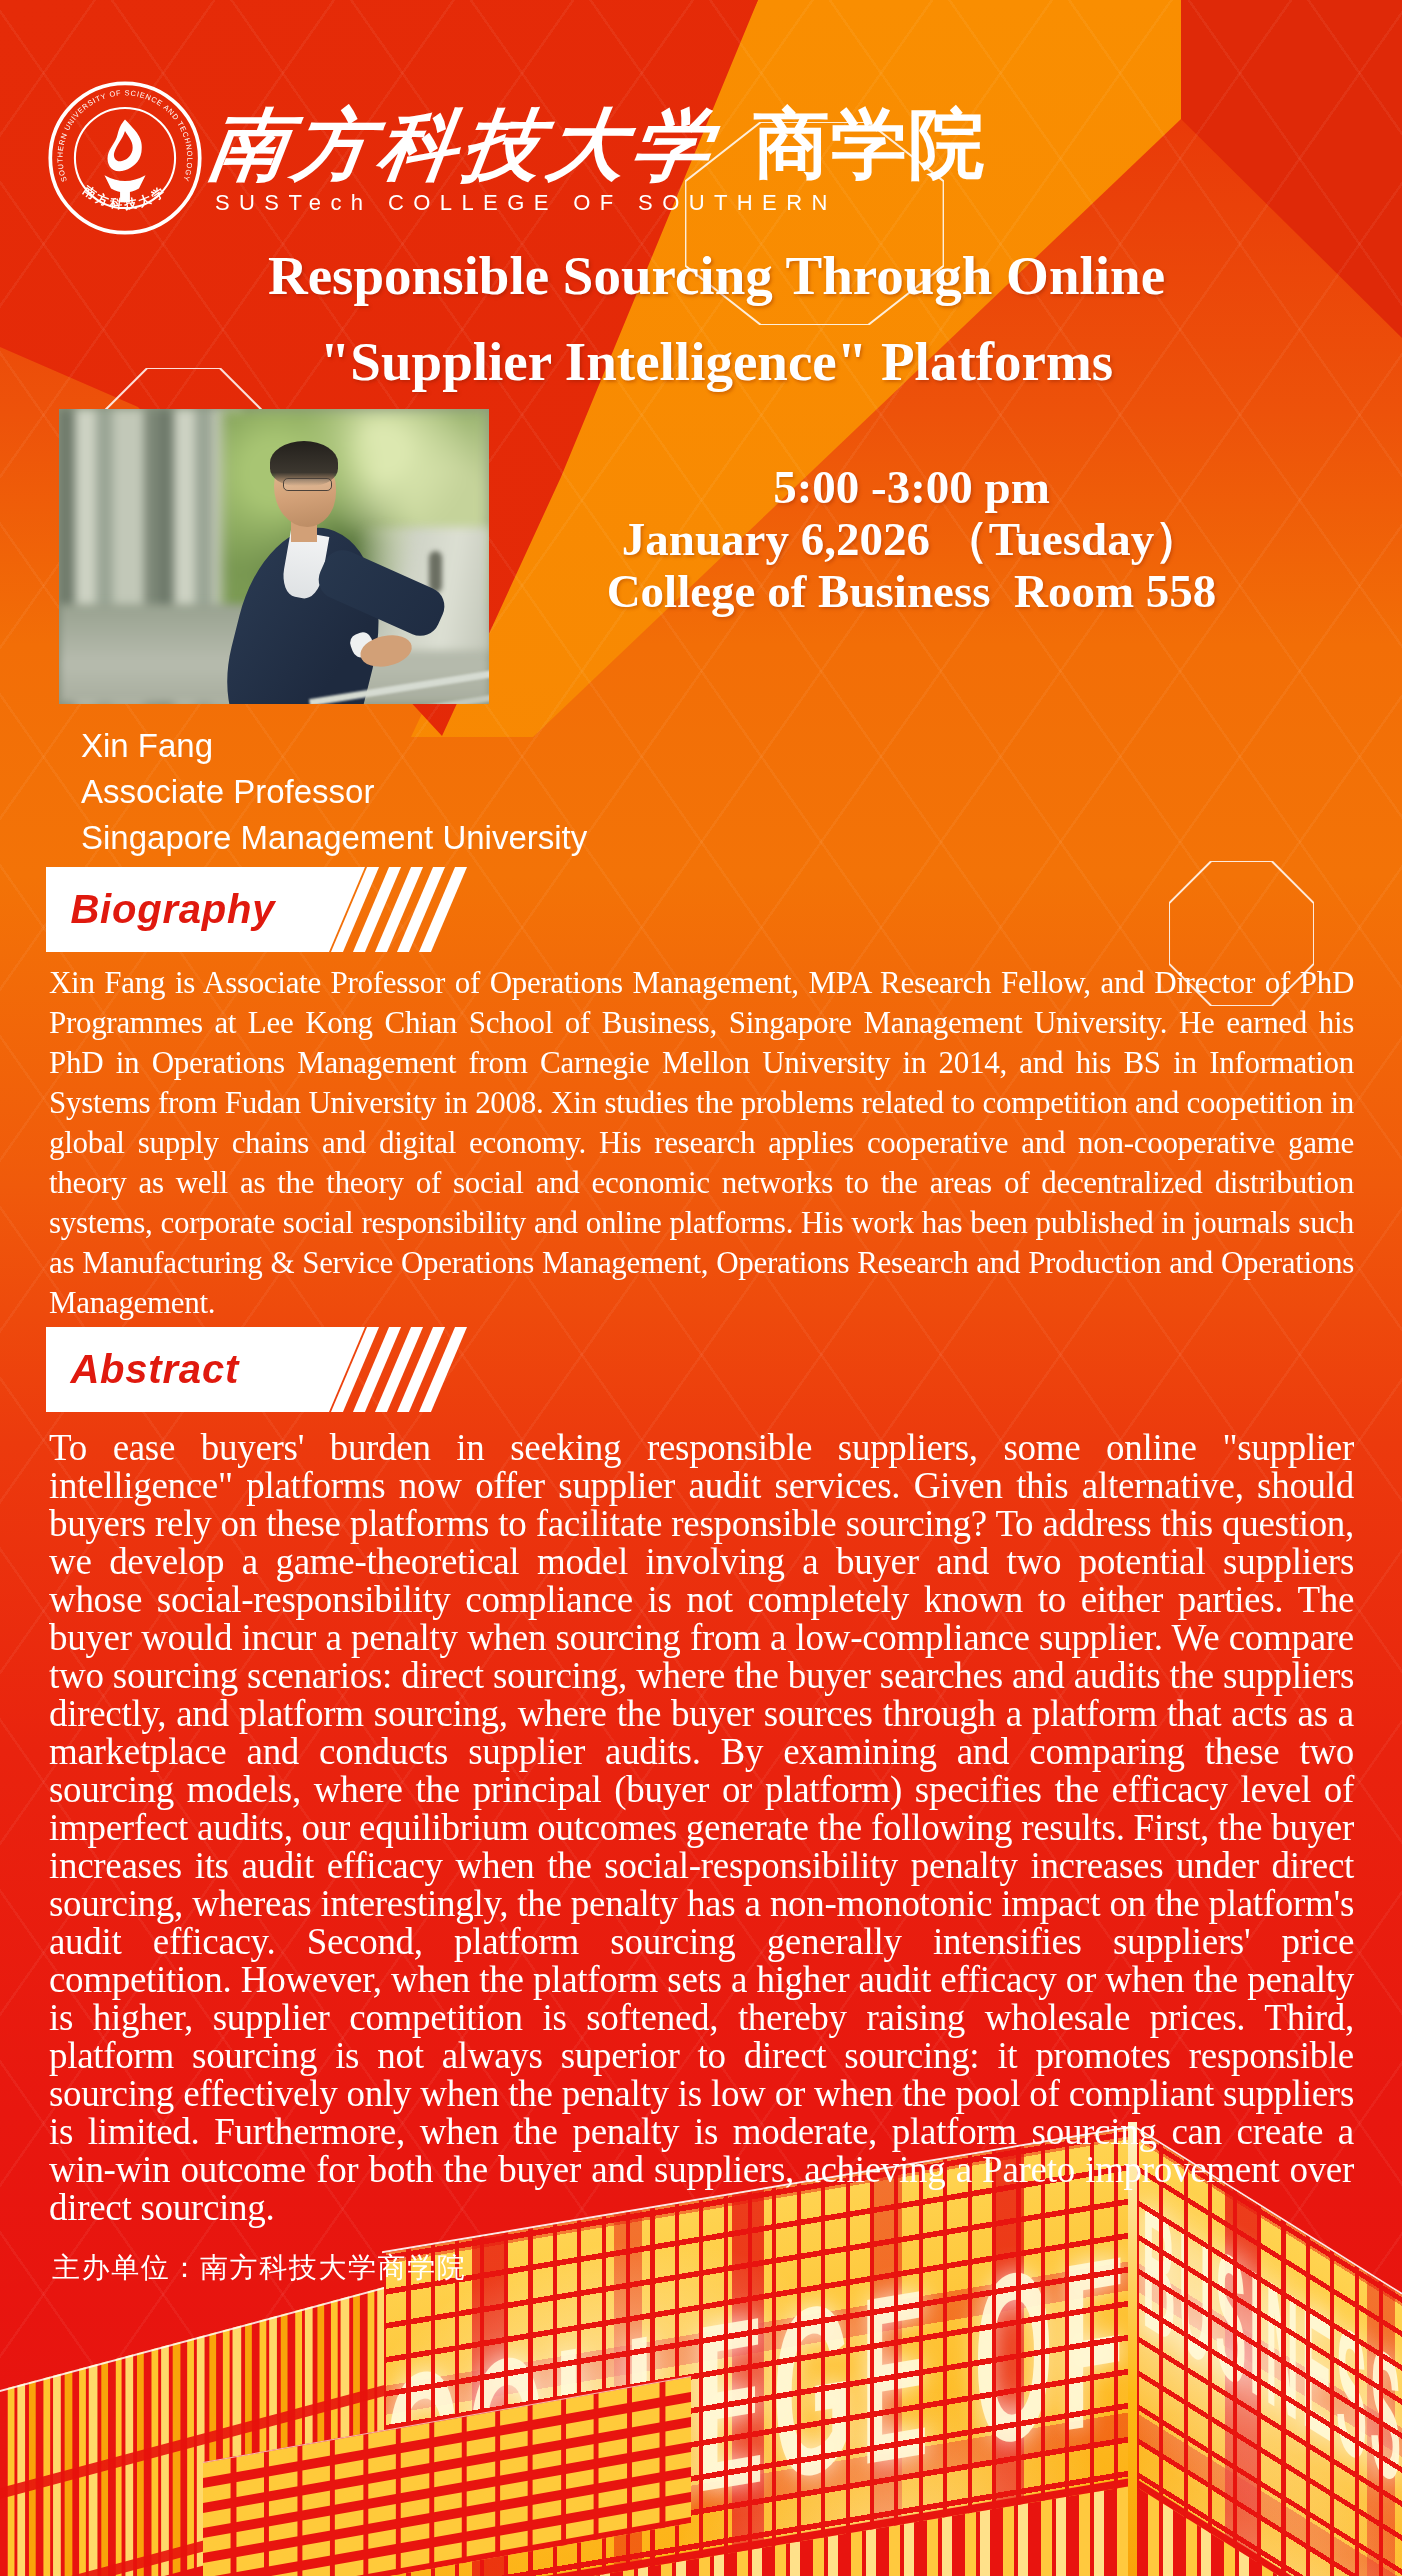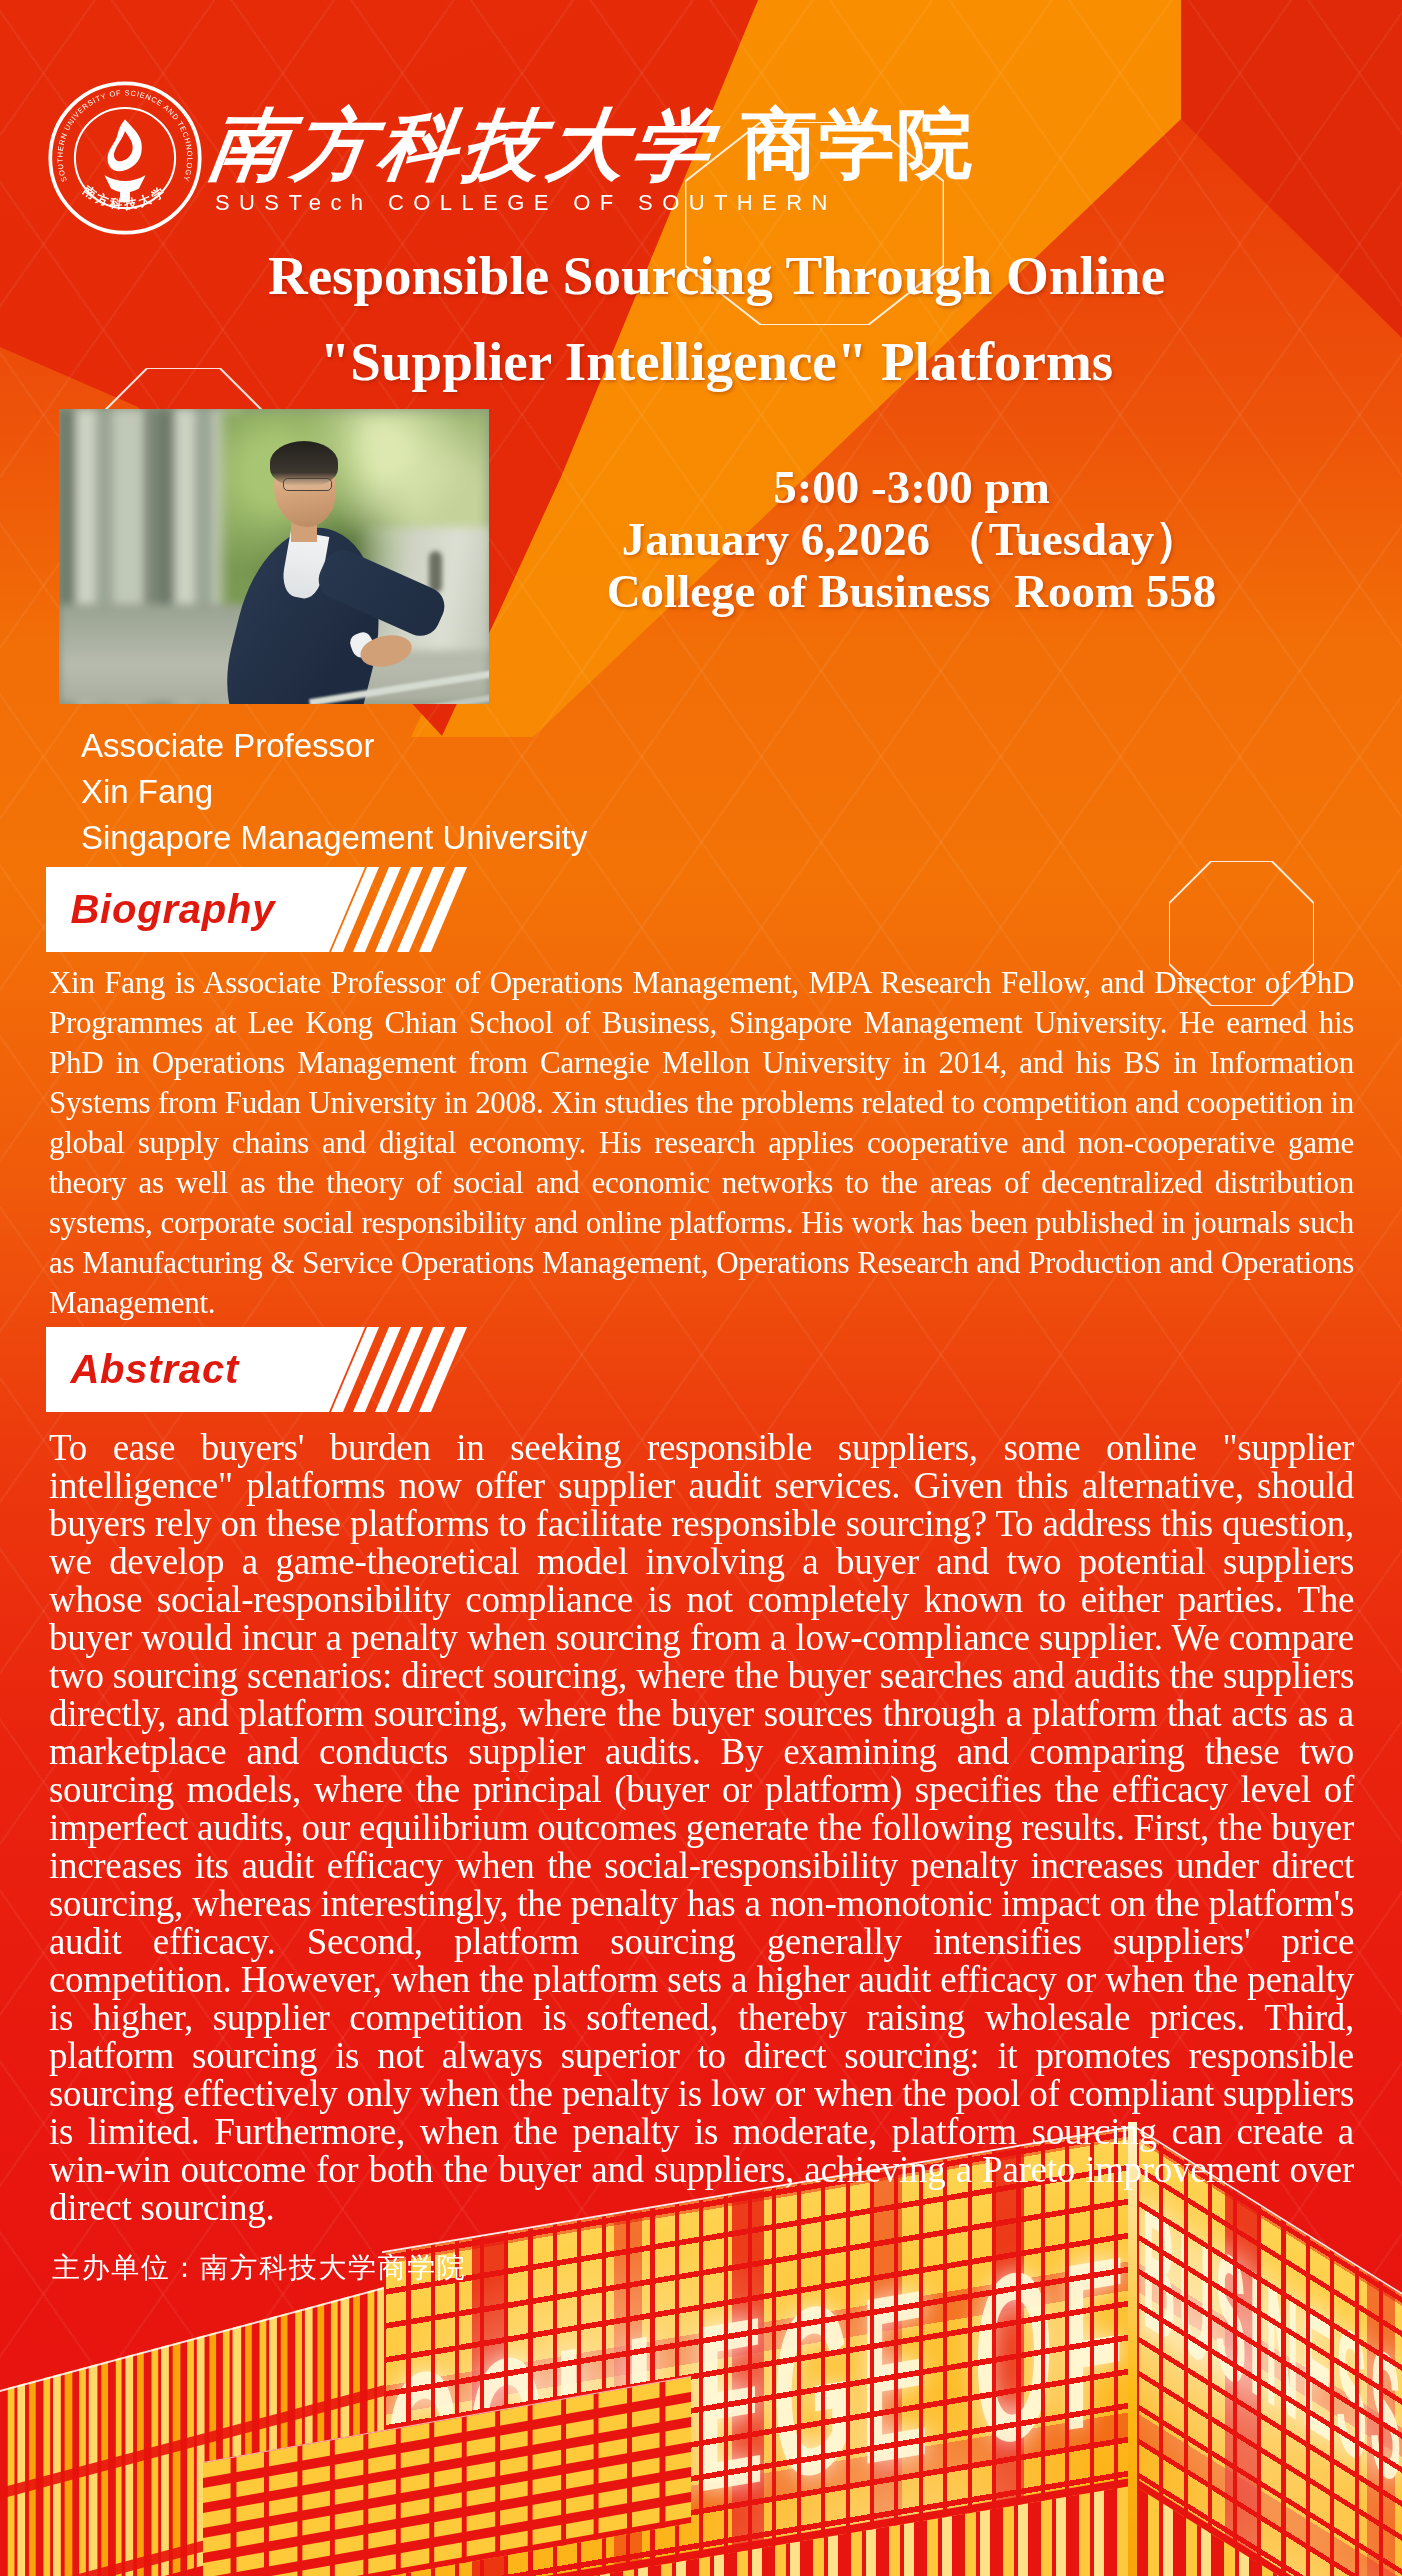--- a/index.html
+++ b/index.html
@@ -22,21 +22,21 @@
     repeating-linear-gradient(-55deg,rgba(255,255,255,.05) 0 2.4px,transparent 2.4px 98px);}
   .oct{position:absolute;pointer-events:none;}
   .oct polygon{fill:none;stroke:rgba(255,255,255,.85);stroke-width:2.5;}
 
   
   .seal{position:absolute;left:47px;top:80px;width:156px;height:156px;z-index:4;}
   .seal .ring{fill:none;stroke:#fff;}
   .seal text{fill:#fff;font-family:"Liberation Sans",sans-serif;}
   .brand-cn{position:absolute;left:210px;top:104px;z-index:4;color:#fff;display:flex;gap:24.4px;align-items:flex-end;}
   .brand-cn .calli{font-size:78px;font-weight:bold;font-style:italic;letter-spacing:6.5px;transform:skewX(-8deg);line-height:1;}
-  .brand-cn .unit{font-size:76px;font-weight:bold;letter-spacing:1.6px;line-height:1.05;}
+  .brand-cn .unit{font-size:76px;font-weight:bold;letter-spacing:1.6px;line-height:1.05;margin-left:12px;}
   .brand-en{position:absolute;left:215px;top:190px;z-index:4;color:#fff;font-size:22px;letter-spacing:9.4px;white-space:pre;}
 
   
   .title{position:absolute;left:0;right:0;top:233px;z-index:4;text-align:center;color:#fff;
     font-family:"Liberation Serif",serif;font-weight:bold;font-size:55px;line-height:86px;
     text-shadow:1.6px 2.4px 3.3px rgba(130,25,0,.35);padding-left:30px;}
 
   
   .event{position:absolute;left:521px;top:461px;width:781px;z-index:4;text-align:center;color:#fff;
     font-family:"Liberation Serif",serif;font-weight:bold;font-size:47px;line-height:52px;
@@ -213,22 +213,22 @@
     <div class="ph ph-glasses"></div>
   </div>
 
   <div class="event">
     <div>5:00 -3:00 pm</div>
     <div>January 6,2026 （Tuesday）</div>
     <div>College of Business  Room 558</div>
   </div>
 
   <div class="speaker">
+    <div>Xin Fang</div>
     <div>Associate Professor</div>
-    <div>Xin Fang</div>
     <div>Singapore Management University</div>
   </div>
 
   <div class="section-head" id="bio-head">
     <div class="head-box">
       <span>Biography</span>
     </div>
     <div class="head-stripes">
         <i></i>
         <i></i>

